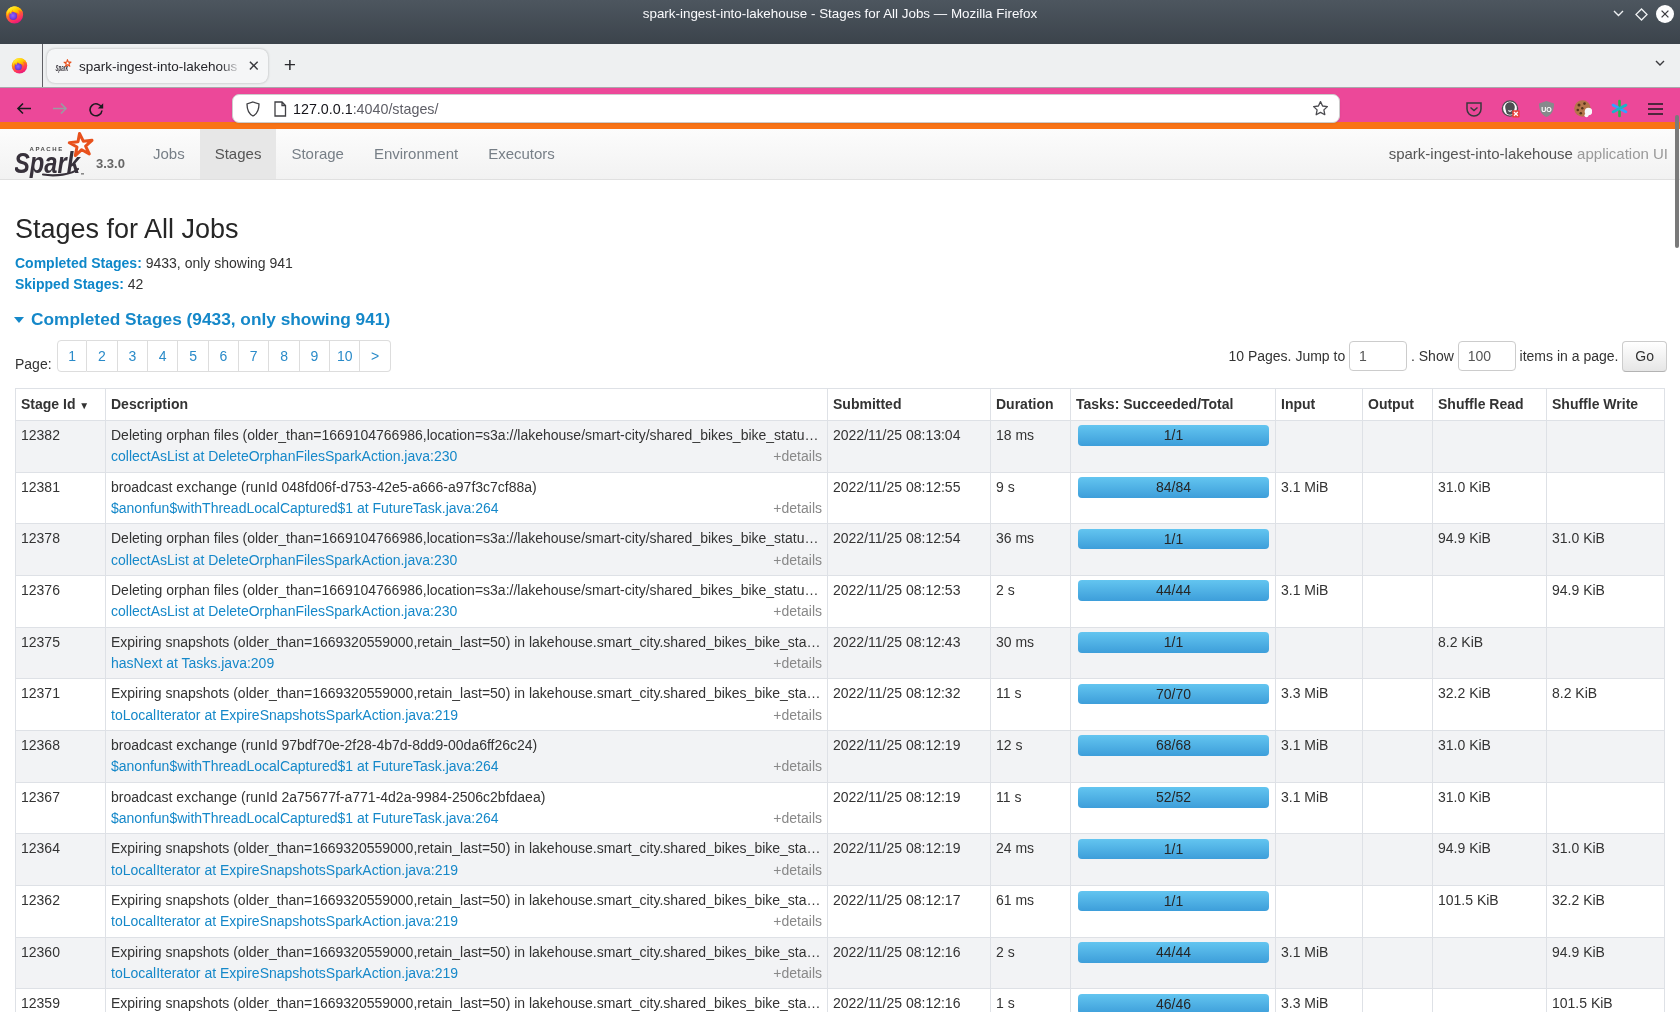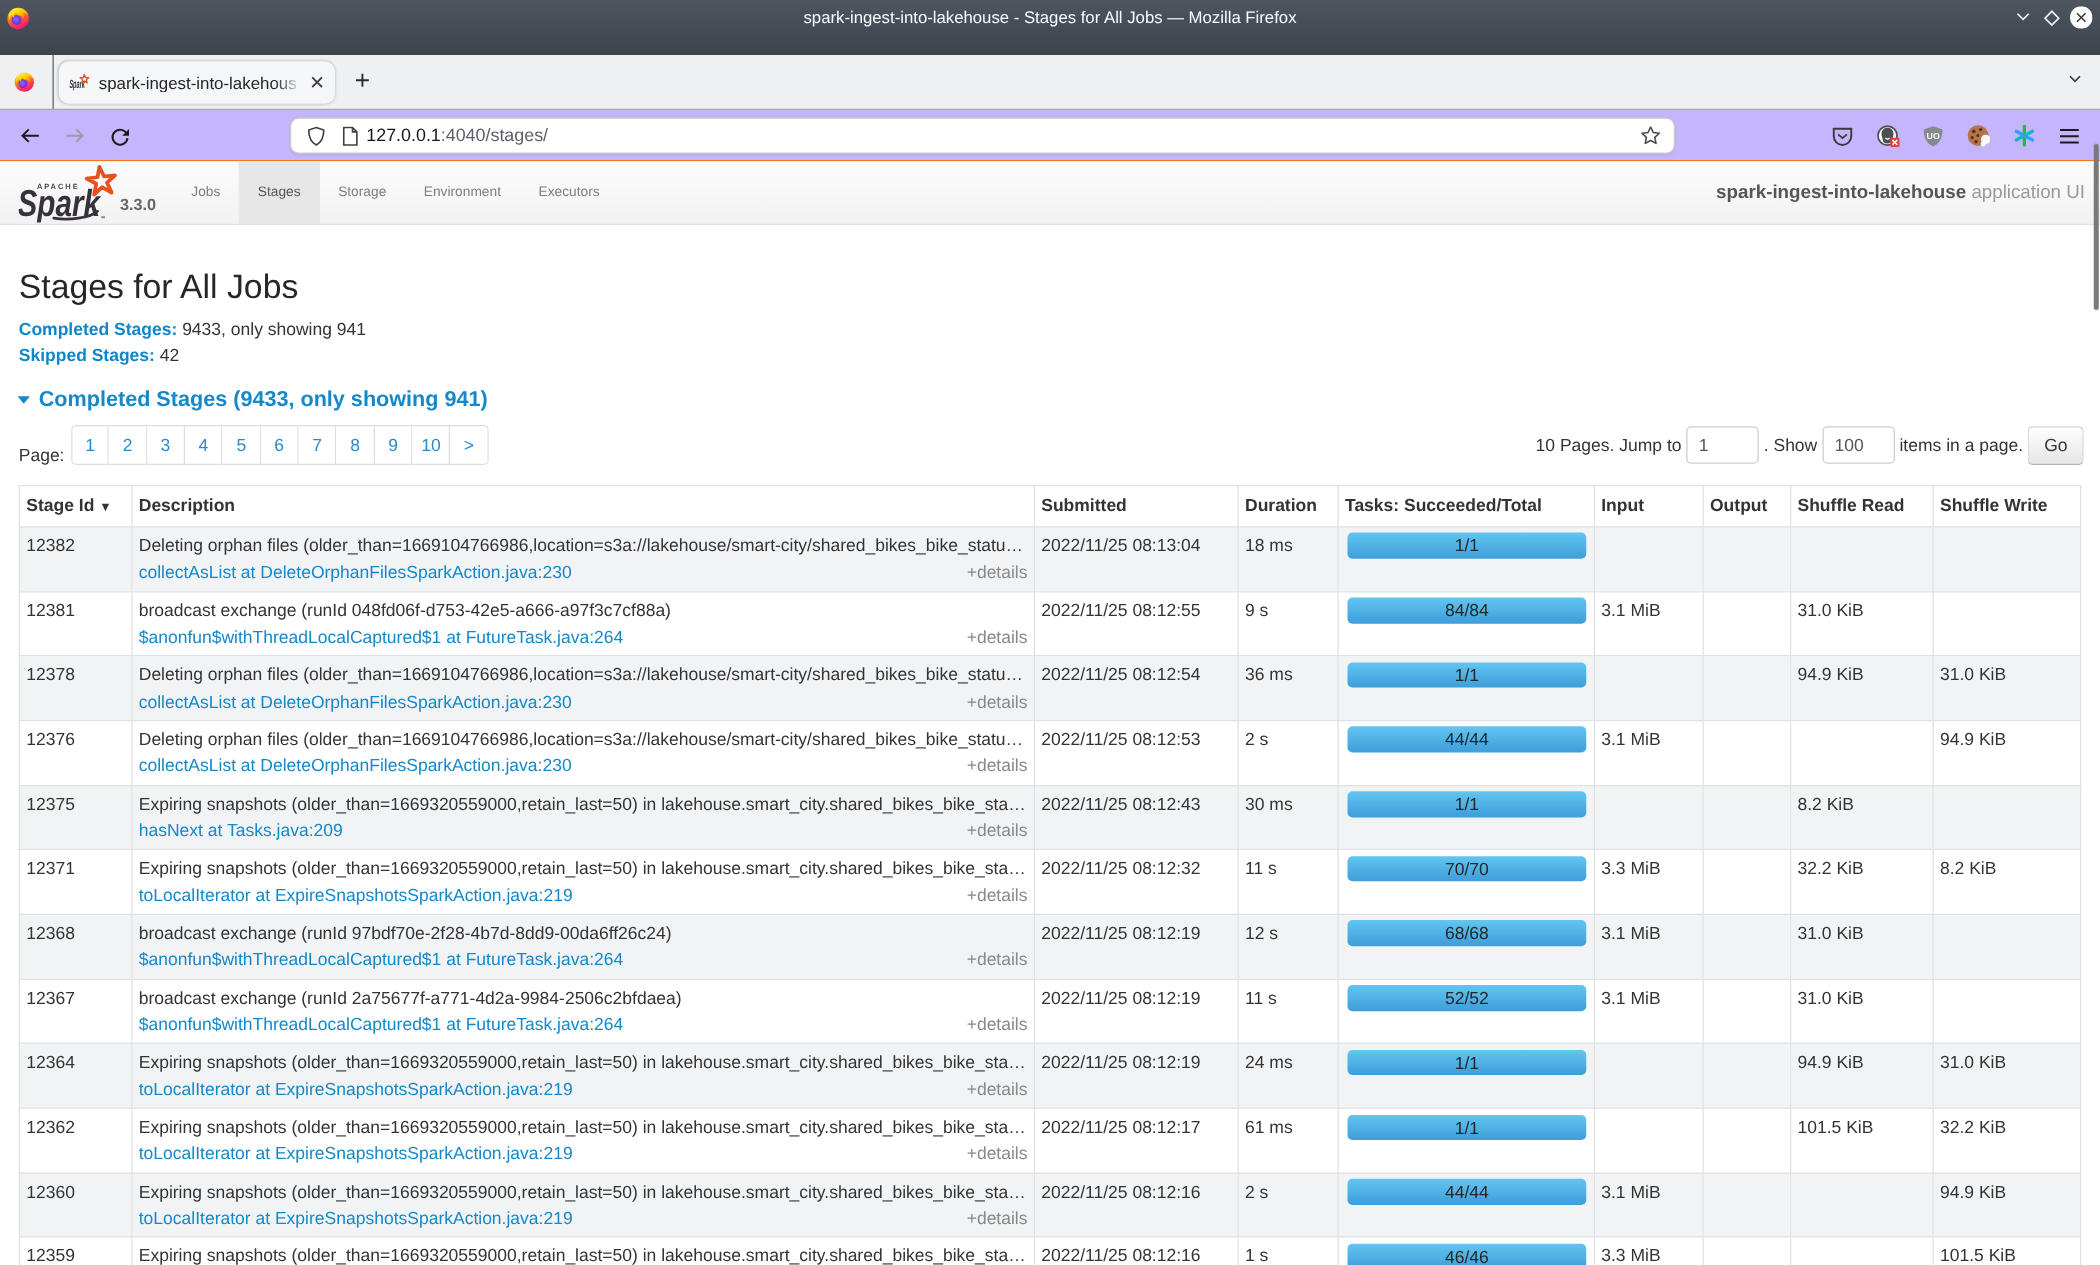--- a/index.html
+++ b/index.html
@@ -20,41 +20,41 @@
   display:flex; align-items:center; padding:0 8px; }
 .tab .ttl { font-size:13.5px; color:#25252a; white-space:nowrap;
   overflow:hidden; flex:1; margin-left:7px;
   -webkit-mask-image:linear-gradient(90deg,#000 85%,transparent 98%);
   mask-image:linear-gradient(90deg,#000 85%,transparent 98%); }
 .tab .cls { font-size:15px; color:#3a3a3e; margin-left:2px; }
 .newtab { position:absolute; left:276px; top:8px; width:28px; height:28px;
   font-size:21px; color:#2a2a2e; text-align:center; line-height:26px;
   font-weight:400; }
 .alltabs { position:absolute; right:14px; top:13px; }
-.toolbar { height:41px; background:#c4b5fd; border-bottom:1px solid #f97316;
+.toolbar { height:41px; background:#ec4899; border-bottom:7px solid #f97316;
   position:relative; }
 .navic { position:absolute; top:0; height:41px; display:flex;
   align-items:center; }
 .urlbar { position:absolute; left:232px; top:6px; width:1108px; height:29px;
   background:#fff; border:1px solid #ccc; border-radius:7px;
   box-shadow:0 1px 2px rgba(0,0,0,.08); display:flex; align-items:center; }
 .urlbar .host { color:#15141a; font-size:14.3px; }
 .urlbar .rest { color:#5e5e66; font-size:14.3px; }
 .tbicons { position:absolute; right:0; top:0; height:41px; display:flex;
   align-items:center; }
 
 .sparknav { height:51px; background:linear-gradient(#fcfcfc,#f2f2f2);
   border-bottom:1px solid #e0e0e0; position:relative; }
 .navitems { position:absolute; left:138px; top:0; height:50px; display:flex; }
 .navitems a { display:block; height:50px; line-height:50px; padding:0 15px;
-  color:#777f87; font-size:11px; text-decoration:none; }
+  color:#777f87; font-size:15px; text-decoration:none; }
 .navitems a.active { background:#e7e7e7; color:#555; }
 .appname { position:absolute; right:12px; top:0; height:50px; line-height:50px;
   font-size:15px; color:#999; }
-.appname b { color:#555; font-weight:bold; }
+.appname b { color:#555; font-weight:normal; }
 .ver { position:absolute; left:96px; top:27px; font-size:13px; font-weight:bold;
   color:#666; }
 
 .content { position:relative; }
 h3 { font-size:27px; font-weight:normal; color:#262626;
   position:absolute; left:15px; top:36px; line-height:27px; }
 .stat { position:absolute; left:15px; font-size:14px; color:#333; }
 .stat a { color:#0e87c9; font-weight:bold; text-decoration:none; }
 .h4row { position:absolute; left:14px; top:129px; font-size:17.3px;
   font-weight:bold; color:#1588c9; }

